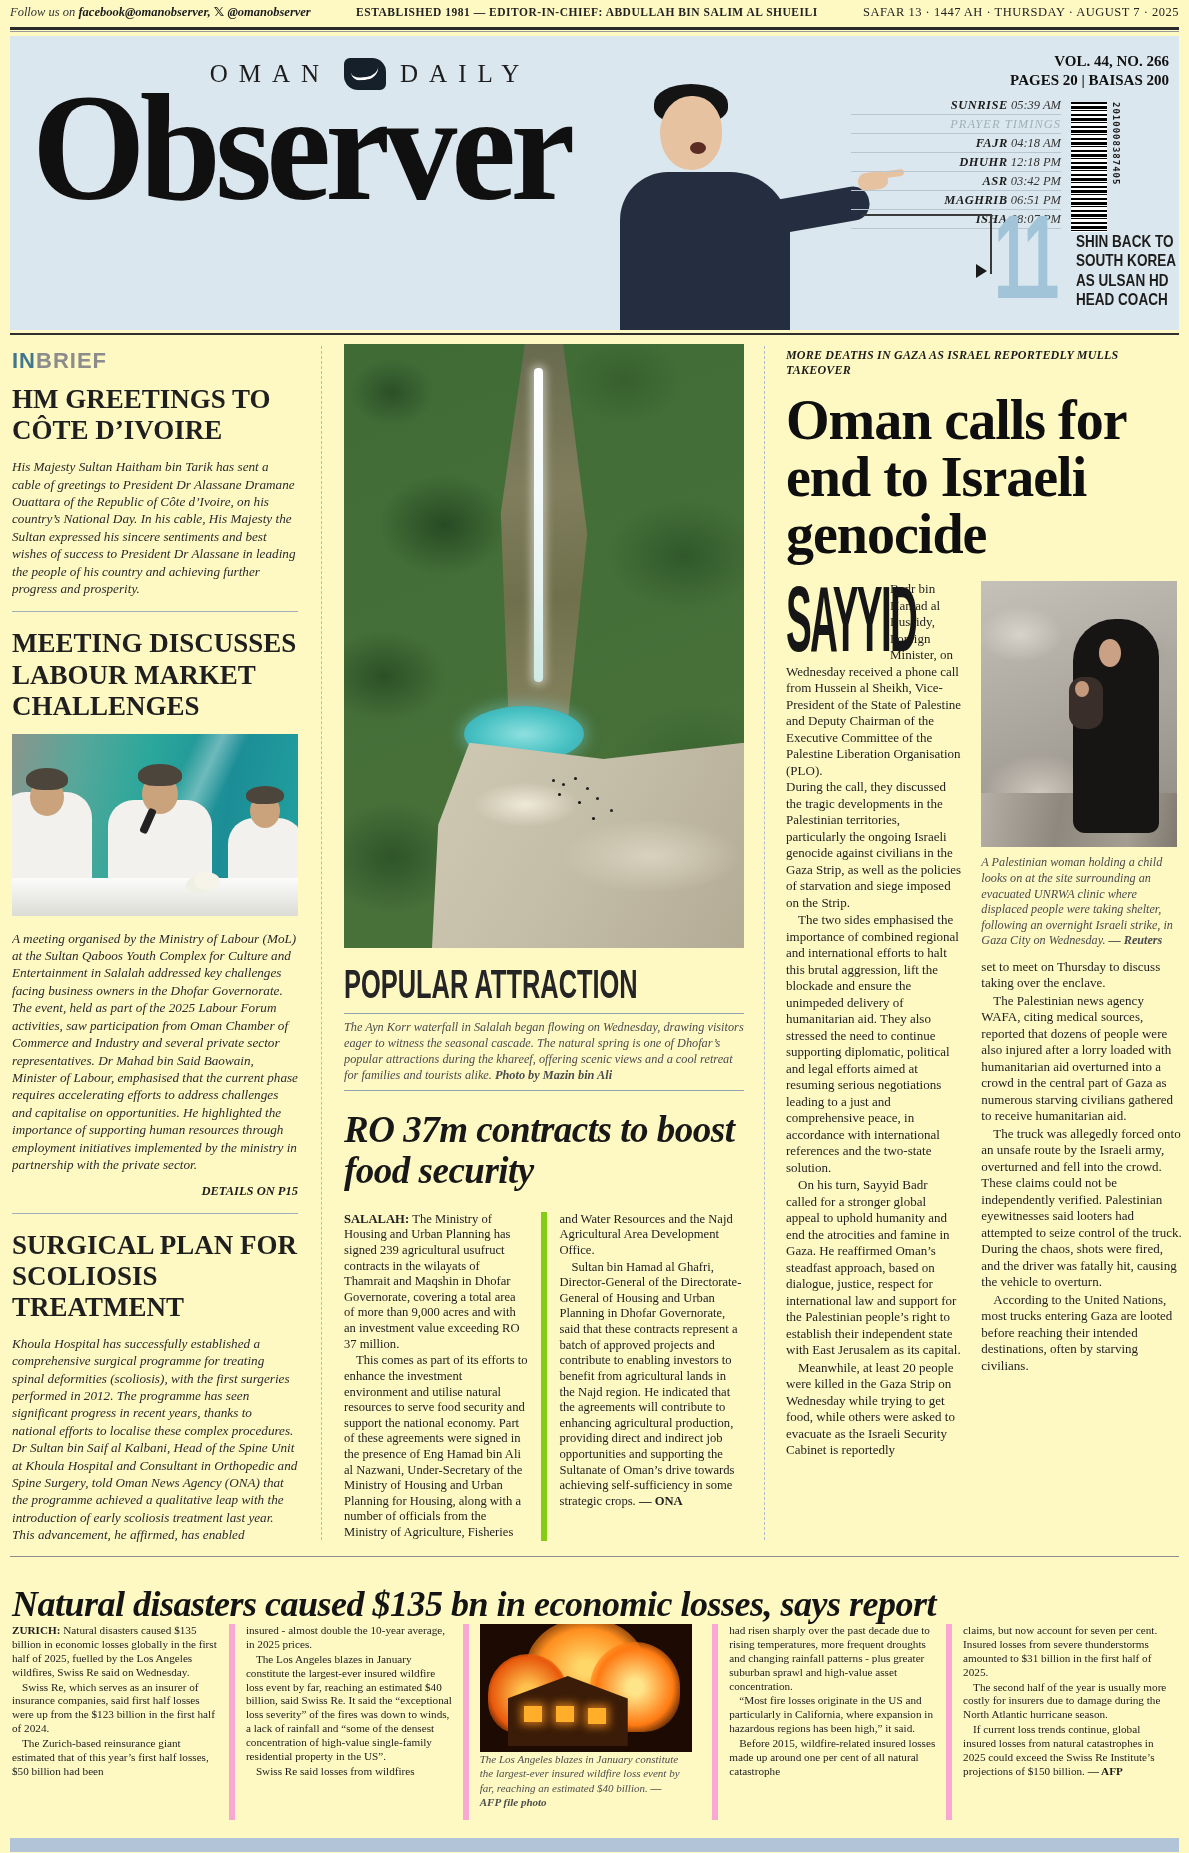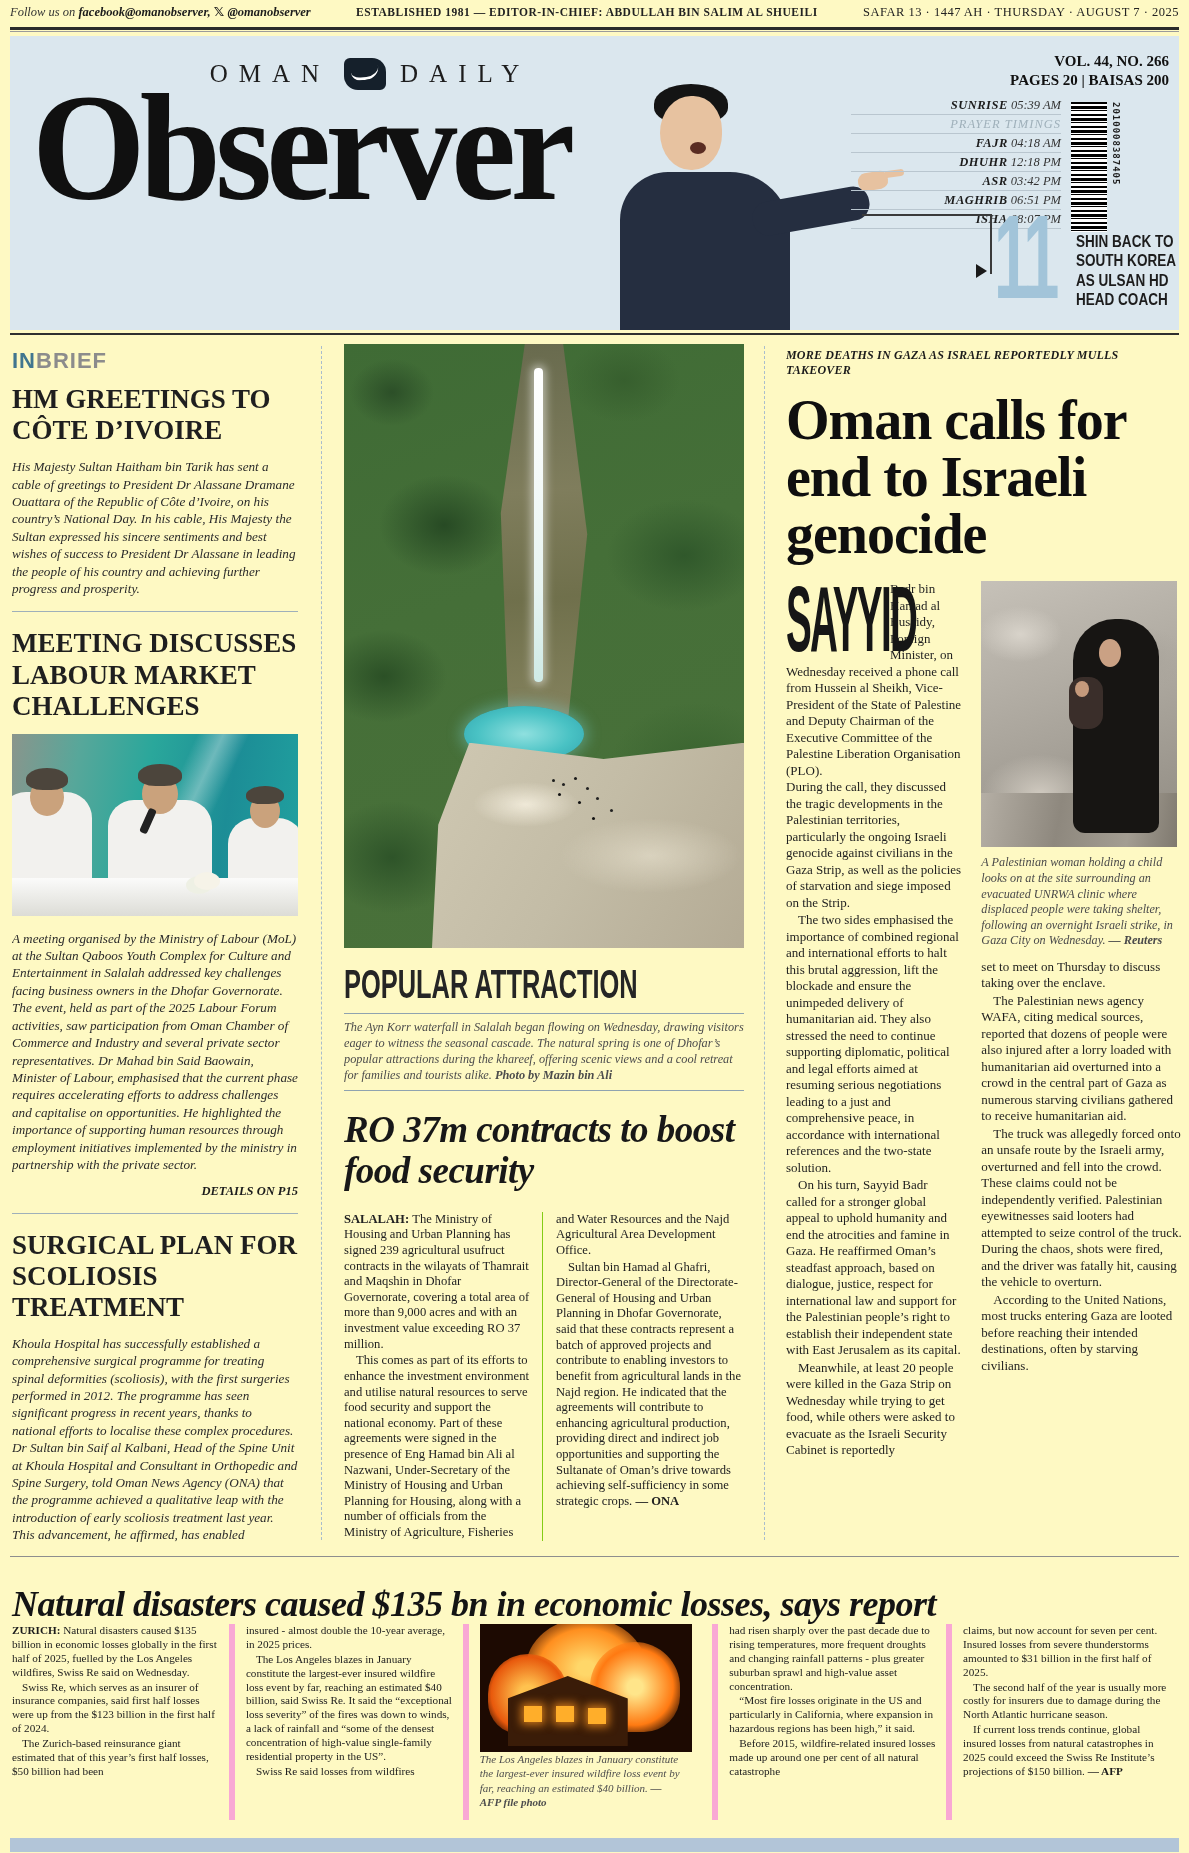--- a/index.html
+++ b/index.html
@@ -110,21 +110,21 @@
   
   .attraction-title{font-family:"Liberation Sans",sans-serif;font-weight:bold;font-size:41px;line-height:1;
      color:#252525;transform:scaleX(.62);transform-origin:left;margin:16px 0 8px;white-space:nowrap;}
   .cap-rule{border:none;border-top:1px solid #8fa3b0;margin:6px 0;}
   .attraction-cap{font-style:italic;font-size:12.3px;line-height:1.3;color:#4c4c4c;margin:4px 0;}
   .credit{font-weight:bold;}
   
   .ro-head{font-style:italic;font-weight:bold;font-size:37px;line-height:1.12;color:#181818;margin:18px 0 20px;letter-spacing:-.5px;}
   .ro-cols{display:flex;}
   .ro-col1{width:186px;padding-right:12px;}
-  .ro-col2{width:186px;padding-left:13px;border-left:1px solid #84cc16;}
+  .ro-col2{width:186px;padding-left:13px;border-left:6px solid #84cc16;}
   .ro-body{font-size:12.6px;line-height:1.24;color:#222;margin:0;}
   .ro-body + .ro-body{text-indent:12px;margin-top:1px;}
   .bold-lead{font-weight:bold;}
   
   .kicker{font-style:italic;font-size:12px;line-height:1.25;letter-spacing:.2px;color:#1b1b1b;margin:2px 0 14px;font-weight:bold;}
   .gaza-head{font-weight:bold;font-size:56px;line-height:1.02;letter-spacing:-1px;color:#0f0f0f;margin:0 0 18px;}
   .gaza-cols{display:flex;}
   .gaza-col1{width:180px;padding-right:10px;}
   .gaza-col2{width:206px;padding-left:10px;}
   .gaza-p{font-size:13px;line-height:1.27;margin:0;color:#1e1e1e;}

